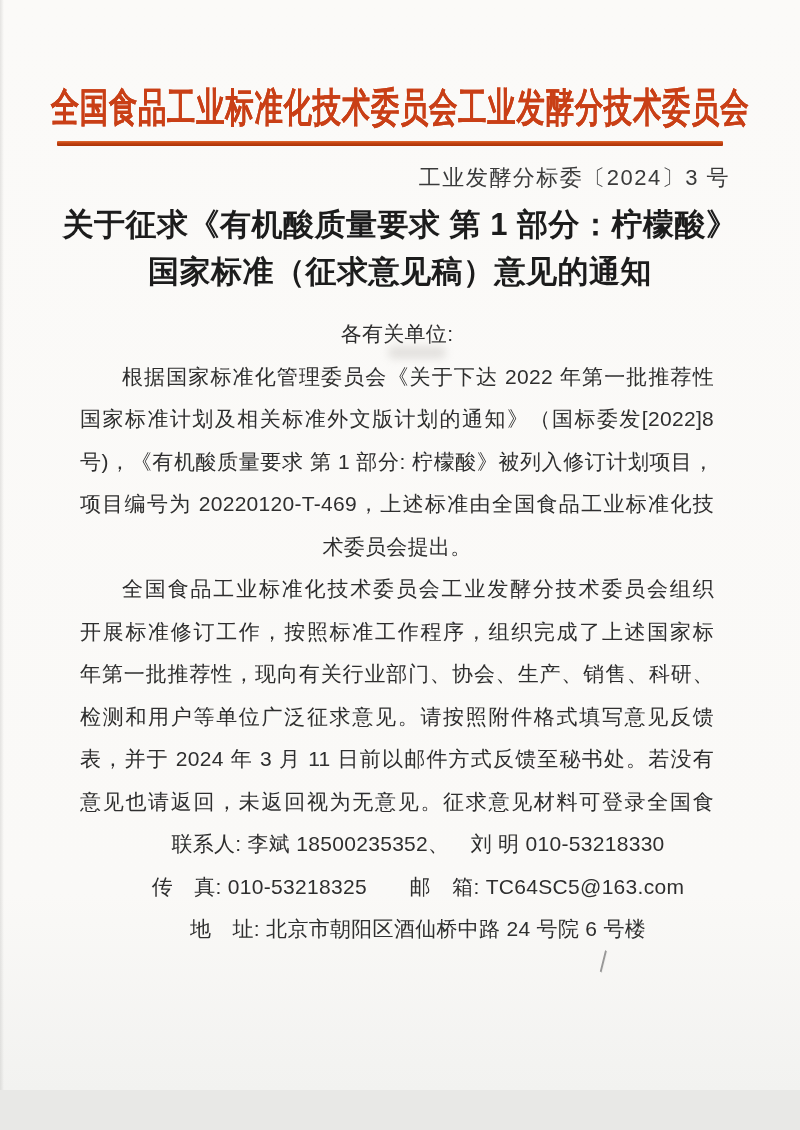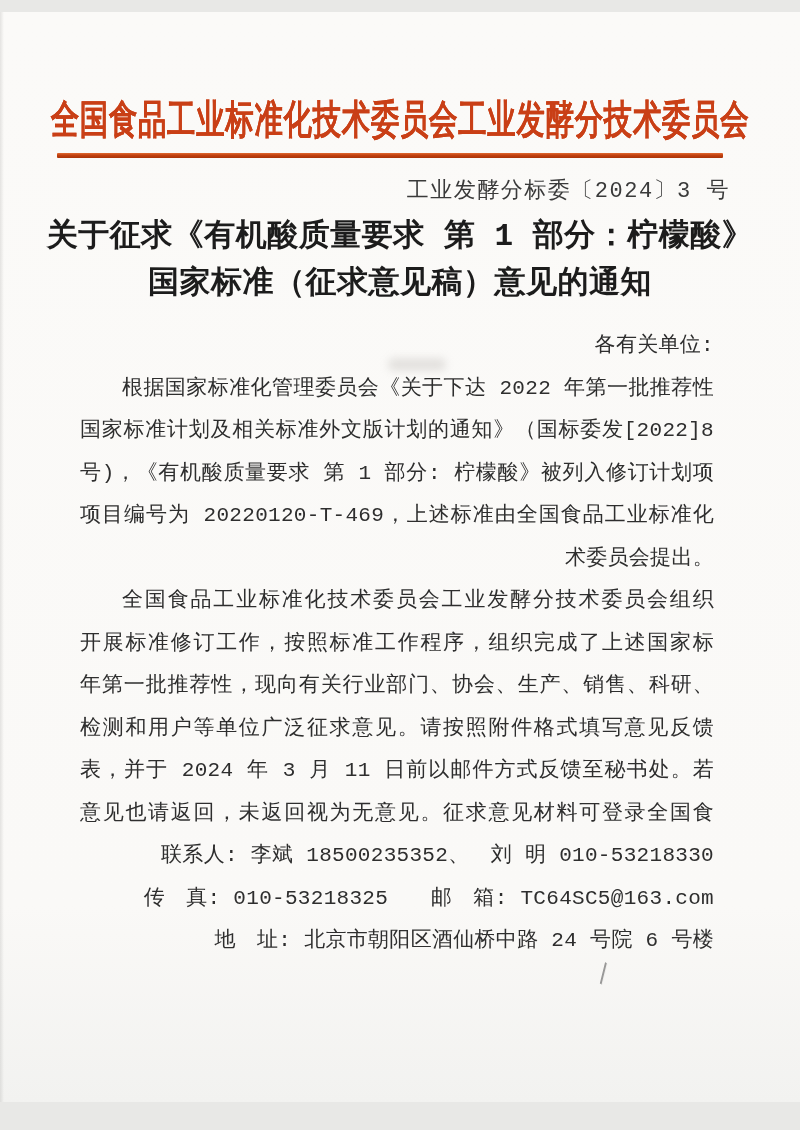--- a/index.html
+++ b/index.html
@@ -1,25 +1,25 @@
 <!DOCTYPE html>
 <html lang="zh" style="--header_red: #c93f16; --rule_red: #c2410f; --paper: #faf9f7; --text: #2e2e2e;"><head>
 <meta charset="utf-8">
 <style>
   * { margin: 0; padding: 0; box-sizing: border-box; }
   html, body { background: #e8e8e6; }
   .page {
     position: relative;
     width: 800px;
     height: 1090px;
-    margin: 12px auto;
+    margin: 0 auto;
     overflow: hidden;
     background: linear-gradient(180deg, #fbfaf8 0%, #faf9f7 82%, #f2f2f0 100%);
     color: #2d2d2d;
-    font-family: Liberation Mono, monospace;
+    font-family: Liberation Sans, sans-serif;
   }
   
   .redhead {
     position: absolute;
     top: 80px; left: 0;
     width: 800px;
     display: flex;
     justify-content: center;
   }
   .redhead .inner {
@@ -62,21 +62,21 @@
   }
   .bodytext {
     position: absolute;
     top: 313px; left: 80px;
     width: 634px;
     font-size: 21px;
     line-height: 42.5px;
     color: #2e2e2e;
     letter-spacing: 0.3px;
   }
-  .bodytext .line { max-height: 42.5px; overflow: hidden; text-align: right; }
+  .bodytext .line { max-height: 42.5px; overflow: hidden; text-align: center; }
   .bodytext .line.fill { text-align: justify; text-align-last: justify; text-justify: inter-character; }
   .bodytext .line.indent { text-indent: 2em; }
   
   .smudge {
     position: absolute;
     top: 346px; left: 388px;
     width: 58px; height: 13px;
     background: #c6c3bf;
     filter: blur(4px);
     opacity: 0.45;

